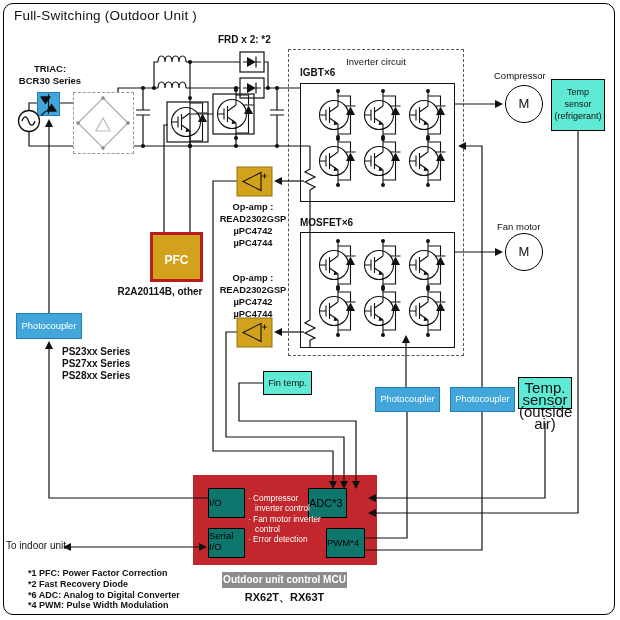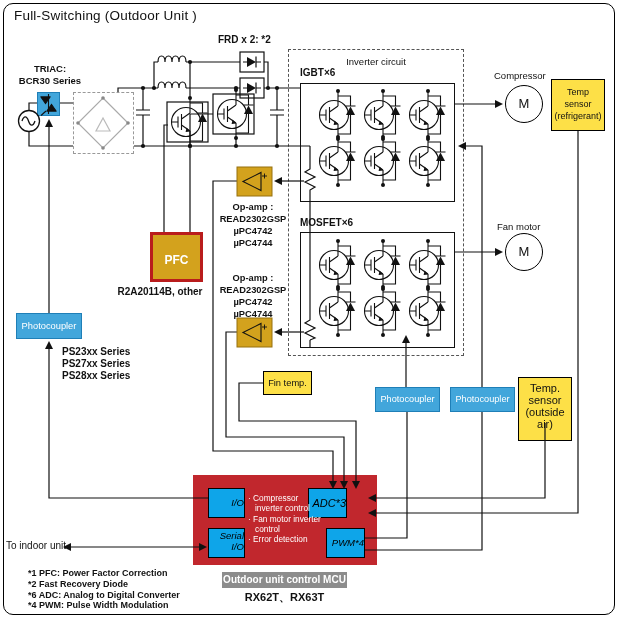--- a/index.html
+++ b/index.html
@@ -8,27 +8,27 @@
   #frame{position:absolute;left:3px;top:3px;width:612px;height:612px;
          border:1.5px solid #000;border-radius:10px;box-sizing:border-box;}
   .abs{position:absolute;box-sizing:border-box;}
   .lbl{font-size:9.5px;line-height:1.22;white-space:nowrap;z-index:3;}
   .b{font-weight:bold;}
   .c{text-align:center;white-space:normal;}
   .title{font-size:13.5px;letter-spacing:.2px;}
   .bluebox{background:var(--blue,#42A6DB);border:1px solid #1f7fb7;color:#fff;
            text-align:center;z-index:2;}
   .goldbox{background:var(--gold,#D3A21D);border:3px solid #b91c1c;z-index:2;}
-  .whitebox{background:#fde047;border:1.2px solid #000;text-align:center;z-index:2;}
+  .whitebox{background:#5eead4;border:1.2px solid #000;text-align:center;z-index:2;}
   .dashed{border:1.2px dashed #777;z-index:1;}
   .solid{border:1.4px solid #111;z-index:1;background:transparent;}
   .mcolor{border:1.3px solid #000;border-radius:50%;background:#fff;text-align:center;
           font-size:13px;z-index:2;}
   .mcu{background:var(--red,#C1272D);z-index:1;}
-  .mcuwhite{background:#0ea5e9;border:1.1px solid #000;color:#000;text-align:right;z-index:2;font-style:italic;}
+  .mcuwhite{background:#0f766e;border:1.1px solid #000;color:#000;text-align:left;z-index:2;}
   .mcu-li{color:#fff;font-size:8.3px;font-weight:normal;line-height:1.25;
           padding-left:9px;text-indent:-7px;white-space:normal;}
   .mcu-li::before{content:"· ";}
   .caption{background:var(--gray,#8C8C8C);color:#fff;font-weight:bold;font-size:10px;
            text-align:center;z-index:2;}
   svg#wires{position:absolute;left:0;top:0;z-index:4;pointer-events:none;}
 </style>
 </head>
 <body>
 
@@ -80,21 +80,21 @@
   </div>
   <div class="abs bluebox" style="left:375px;top:387px;width:65px;height:25px;font-size:9.2px;line-height:23px;">Photocoupler</div>
   <div class="abs bluebox" style="left:450px;top:387px;width:65px;height:25px;font-size:9.2px;line-height:23px;">Photocoupler</div>
 
   <div class="abs whitebox" style="left:263px;top:371px;width:49px;height:24px;font-size:9.3px;line-height:22px;">Fin temp.</div>
   <div class="abs whitebox" style="left:551px;top:79px;width:54px;height:52px;font-size:9px;padding-top:6px;line-height:12px;">
     <div>Temp</div>
     <div>sensor</div>
     <div>(refrigerant)</div>
   </div>
-  <div class="abs whitebox" style="left:518px;top:377px;width:54px;height:64px;font-size:11px;padding-top:4px;line-height:12px;">
+  <div class="abs whitebox" style="left:518px;top:377px;width:54px;height:32px;font-size:15px;padding-top:4px;line-height:12px;">
     <div>Temp.</div>
     <div>sensor</div>
     <div>(outside air)</div>
   </div>
 
   <div class="abs lbl" style="left:494px;top:70px;">Compressor</div>
   <div class="abs mcolor" style="left:505px;top:85px;width:38px;height:38px;line-height:36px;">M</div>
   <div class="abs lbl" style="left:497px;top:221px;">Fan motor</div>
   <div class="abs mcolor" style="left:505px;top:233px;width:38px;height:38px;line-height:36px;">M</div>
 

